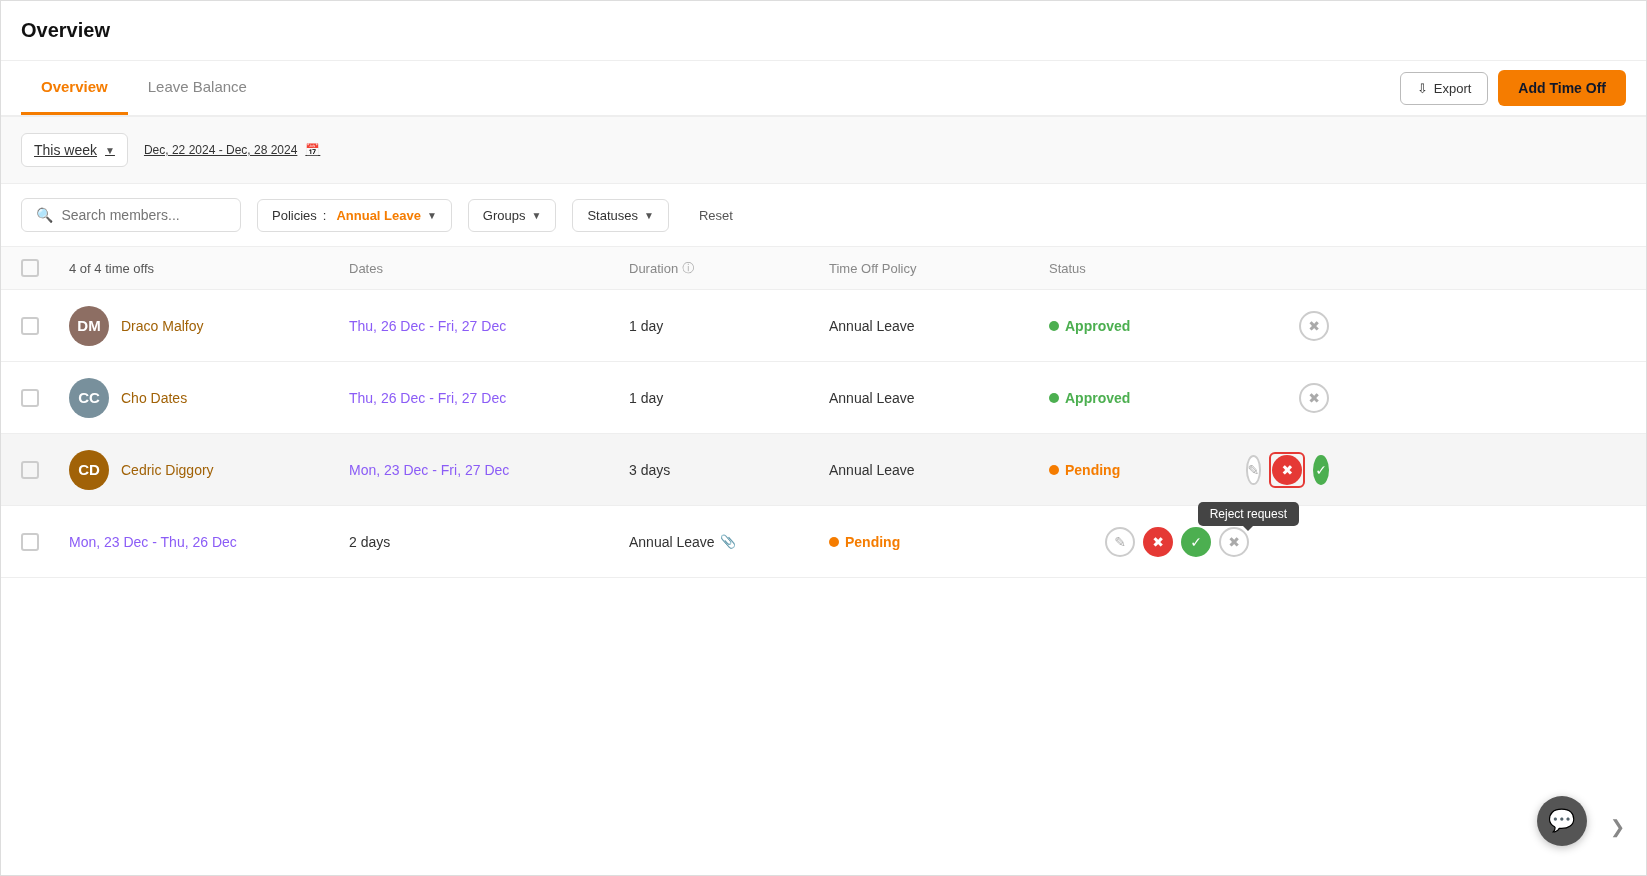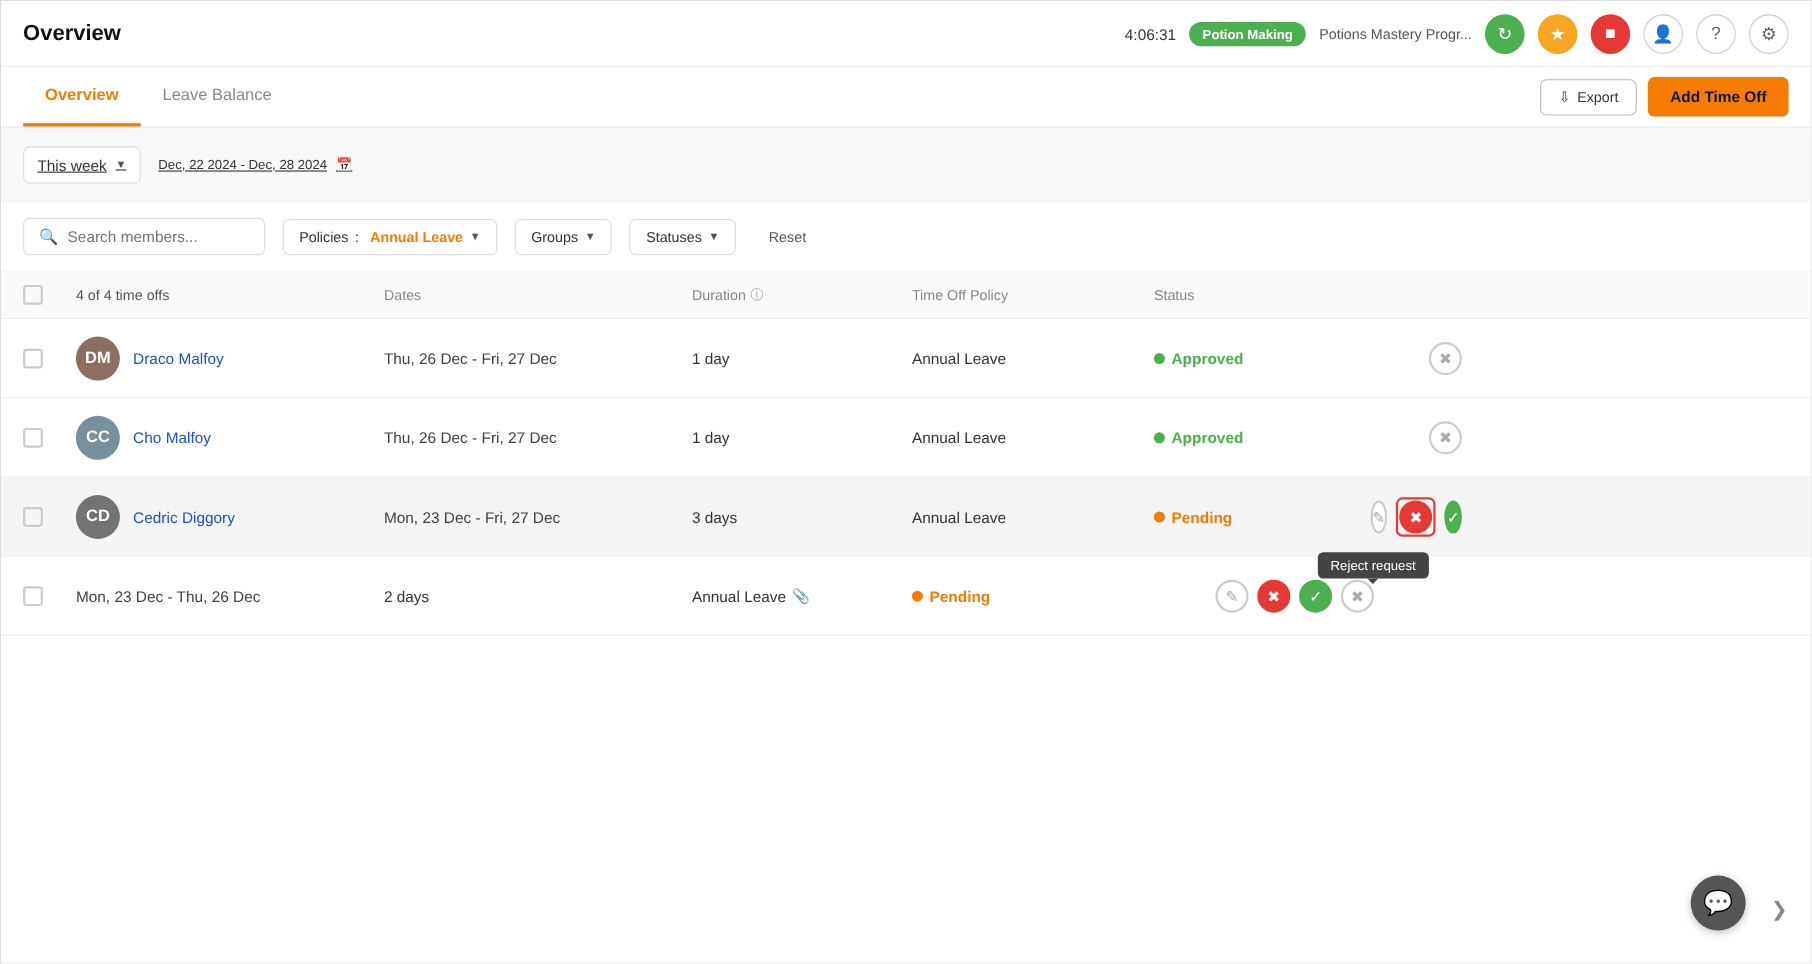--- a/index.html
+++ b/index.html
@@ -46,22 +46,22 @@
     
     .table-area { flex: 1; background: #fff; }
     .table-header { display: grid; grid-template-columns: 48px 280px 280px 200px 220px 200px 80px; align-items: center; padding: 12px 20px; border-bottom: 1.5px solid #eee; background: #fafafa; }
     .th { font-size: 13px; color: #888; font-weight: 400; display: flex; align-items: center; gap: 4px; }
     .count-label { font-size: 13px; color: #555; }
     .table-row { display: grid; grid-template-columns: 48px 280px 280px 200px 220px 200px 80px; align-items: center; padding: 14px 20px; border-bottom: 1px solid #eee; background: #fff; position: relative; min-height: 72px; }
     .table-row.highlight { background: #f5f5f5; }
     .checkbox { width: 18px; height: 18px; border: 2px solid #ccc; border-radius: 3px; cursor: pointer; }
     .member-cell { display: flex; align-items: center; gap: 12px; }
     .avatar { width: 40px; height: 40px; border-radius: 50%; object-fit: cover; overflow: hidden; display: flex; align-items: center; justify-content: center; font-weight: 600; font-size: 15px; color: #fff; }
-    .member-name { font-size: 14px; color: #1d4ed8; font-weight: 500; }
-    .dates-cell { font-size: 14px; color: #404040; font-weight: 500; }
+    .member-name { font-size: 14px; color: #a16207; font-weight: 500; }
+    .dates-cell { font-size: 14px; color: #8b5cf6; font-weight: 500; }
     .duration-cell { font-size: 14px; color: #333; }
     .policy-cell { font-size: 14px; color: #333; display: flex; align-items: center; gap: 6px; }
     .status-cell { display: flex; align-items: center; gap: 6px; font-size: 14px; font-weight: 600; }
     .status-approved { color: #4caf50; }
     .status-pending { color: #f57c00; }
     .dot { width: 10px; height: 10px; border-radius: 50%; display: inline-block; }
     .dot-green { background: #4caf50; }
     .dot-orange { background: #f57c00; }
     .actions-cell { display: flex; align-items: center; gap: 8px; justify-content: flex-end; }
     .action-icon-btn { width: 30px; height: 30px; border-radius: 50%; display: flex; align-items: center; justify-content: center; cursor: pointer; border: 2px solid #ccc; background: #fff; font-size: 14px; color: #aaa; }
@@ -70,47 +70,36 @@
     .action-icon-btn.edit-btn { border-color: #ccc; color: #aaa; }
     .reject-tooltip { position: absolute; right: 80px; bottom: -10px; background: #444; color: #fff; padding: 5px 12px; border-radius: 5px; font-size: 12px; white-space: nowrap; z-index: 10; }
     .reject-tooltip::after { content: ''; position: absolute; top: 100%; left: 50%; transform: translateX(-50%); border: 5px solid transparent; border-top-color: #444; }
 
     
     .chat-btn { position: fixed; bottom: 30px; right: 30px; width: 50px; height: 50px; border-radius: 50%; background: #555; color: #fff; display: flex; align-items: center; justify-content: center; cursor: pointer; font-size: 22px; box-shadow: 0 2px 8px rgba(0,0,0,0.25); }
 
     
     .av-draco { background: #8d6e63; }
     .av-cho { background: #78909c; }
-    .av-cedric { background: #737373; }
+    .av-cedric { background: #a16207; }
     .av-severus { background: #546e7a; }
 
     .info-icon { color: #aaa; font-size: 12px; }
     .chevron { font-size: 10px; color: #555; }
     .paperclip { color: #aaa; font-size: 13px; }
 
     .red-outline-box { border: 2.5px solid #e53935; border-radius: 6px; padding: 1px; }
   </style>
 </head>
 <body>
 
 <div class="app-container">
 
   <div class="navbar">
     <span class="navbar-title">Overview</span>
-    <div class="navbar-right">
-      <span class="navbar-time">4:06:31</span>
-      <span class="badge-green">Potion Making</span>
-      <span class="badge-label">Potions Mastery Progr...</span>
-      <button class="icon-btn icon-btn-green">↻</button>
-      <button class="icon-btn icon-btn-yellow">★</button>
-      <button class="icon-btn icon-btn-red">■</button>
-      <button class="icon-btn icon-btn-outline">👤</button>
-      <button class="icon-btn icon-btn-outline">?</button>
-      <button class="icon-btn icon-btn-outline">⚙</button>
-    </div>
   </div>
 
   <div class="tabs-bar">
     <div class="tabs-left">
       <div class="tab-item active">
         <span>Overview</span>
       </div>
       <div class="tab-item">
         <span>Leave Balance</span>
       </div>
@@ -198,21 +187,21 @@
         <div class="action-icon-btn" style="border-color:#ccc;color:#aaa;">✖</div>
       </div>
     </div>
 
     <div class="table-row">
       <div>
         <div class="checkbox"></div>
       </div>
       <div class="member-cell">
         <div class="avatar av-cho">CC</div>
-        <span class="member-name">Cho Malfoy</span>
+        <span class="member-name">Cho Dates</span>
       </div>
       <div class="dates-cell">Thu, 26 Dec - Fri, 27 Dec</div>
       <div class="duration-cell">1 day</div>
       <div class="policy-cell">Annual Leave</div>
       <div class="status-cell status-approved">
         <span class="dot dot-green"></span>
         <span>Approved</span>
       </div>
       <div class="actions-cell">
         <div class="action-icon-btn" style="border-color:#ccc;color:#aaa;">✖</div>

